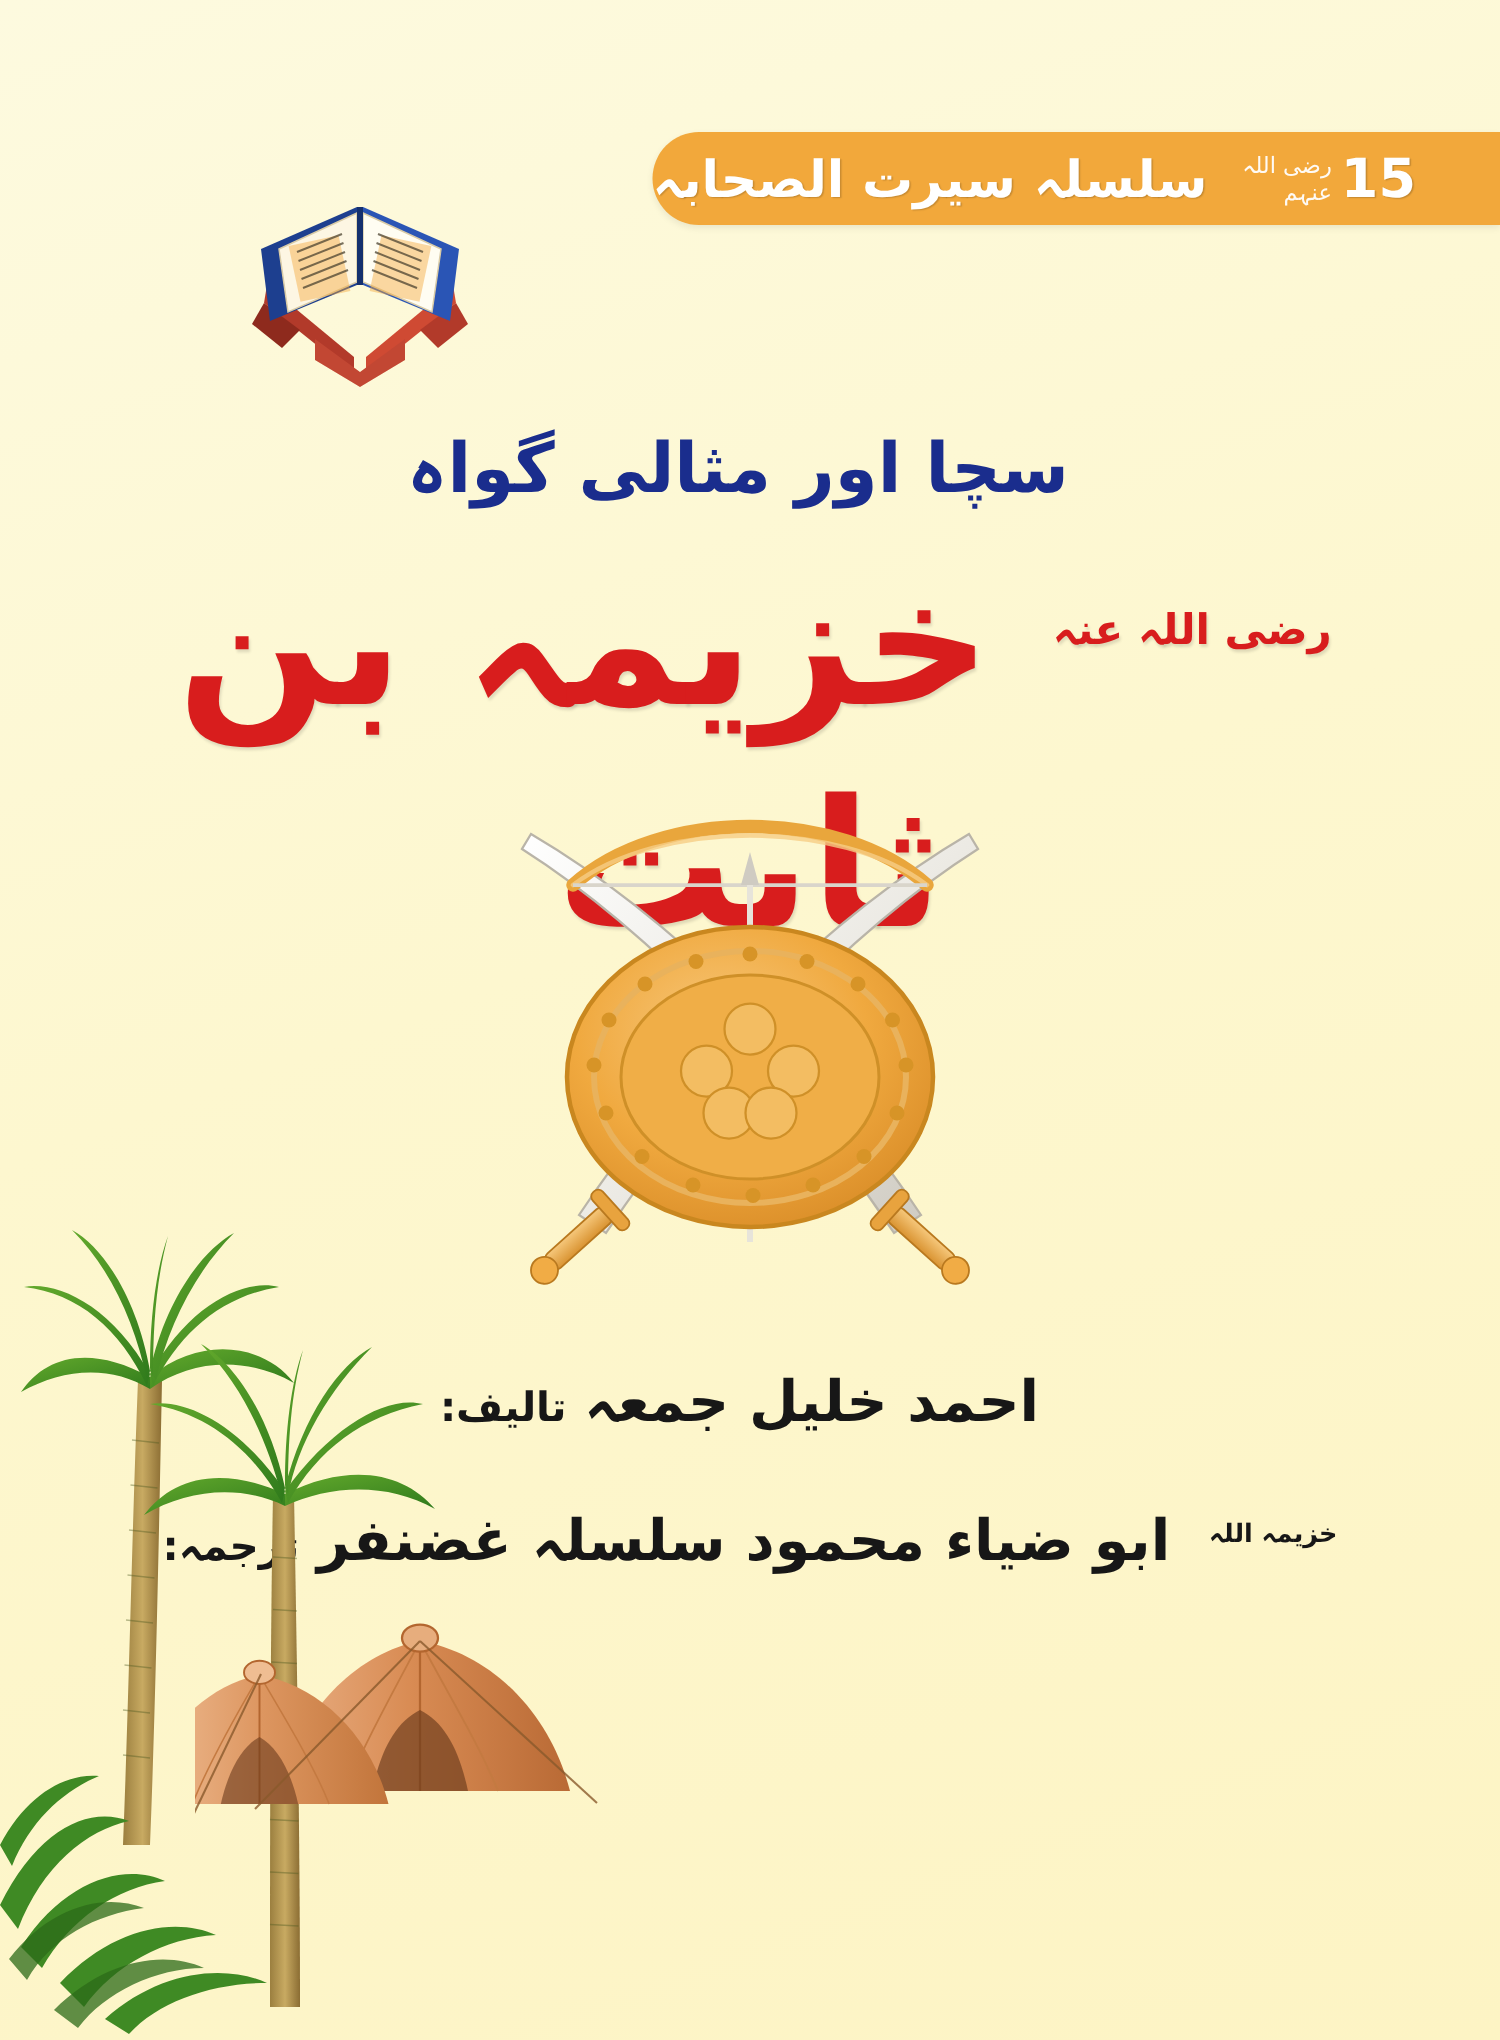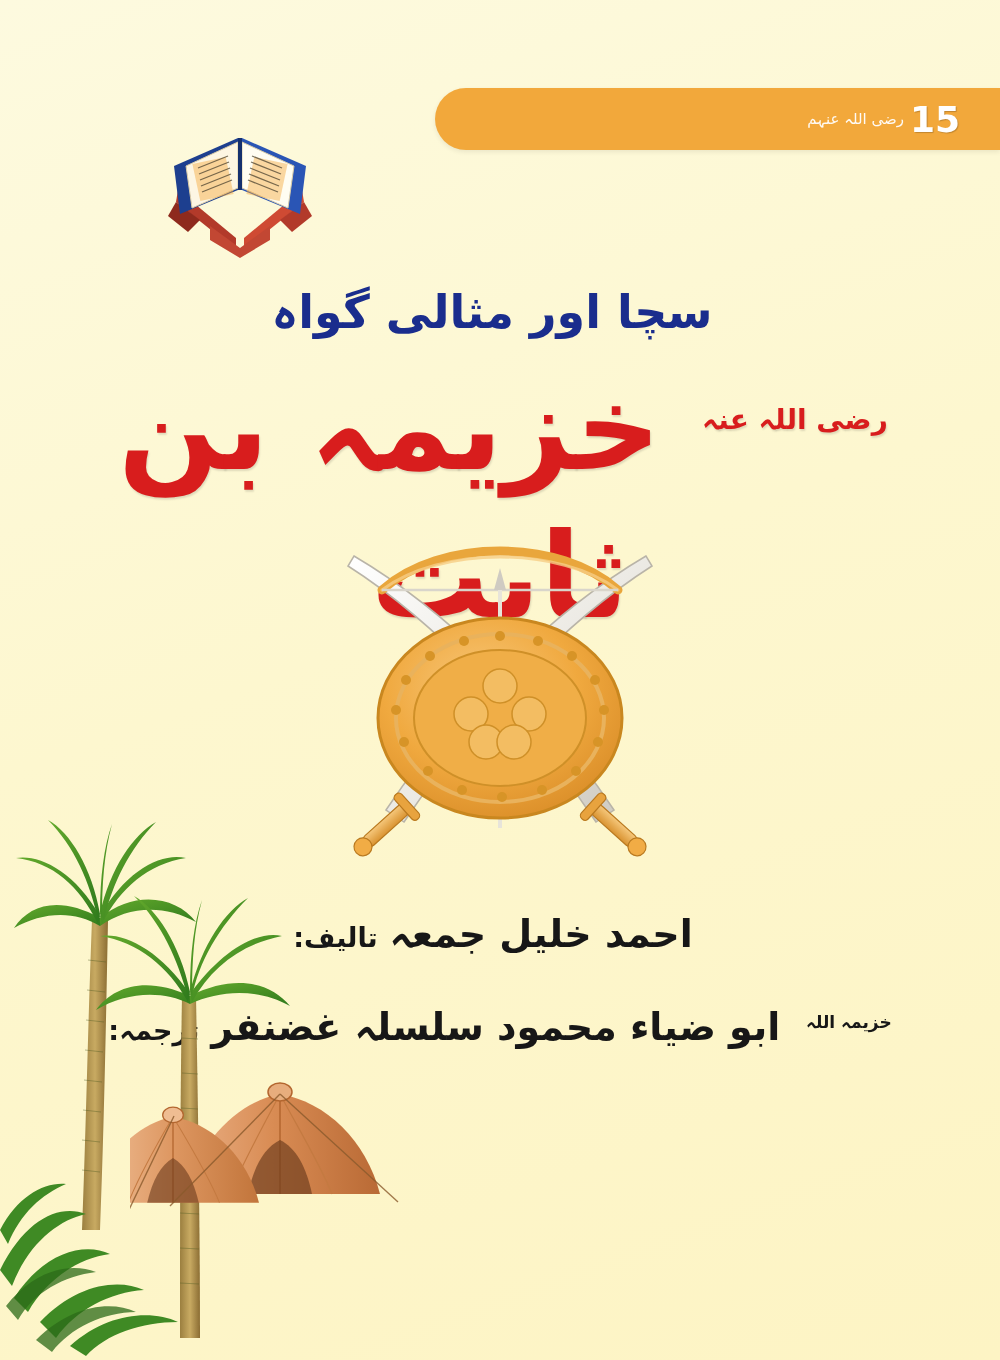--- a/index.html
+++ b/index.html
@@ -52,21 +52,21 @@
     color: #ffffff;
     font-size: 15px;
     margin: 0 6px;
     opacity: 0.95;
     text-align: right;
   }
   .series-banner .series-number {
     color: #ffffff;
     font-size: 36px;
     font-weight: bold;
-    margin-right: 14px;
+    margin-right: 30px;
     text-shadow: 1px 1px 1px rgba(0,0,0,0.2);
   }
 
   
   .rehal-icon {
     position: absolute;
     top: 98px;
     left: 140px;
     width: 200px;
     height: 165px;
@@ -229,20 +229,21 @@
         <line x1="108" y1="82" x2="138" y2="94"></line>
       </g>
 
       <path d="M98 40 L102 40 L102 92 L98 92 Z" fill="#15306f"></path>
     </svg>
   </div>
 
   <div class="series-banner">
     <span class="series-number">15</span>
     <span class="series-honorific">رضی اللہ عنہم</span>
+    <span class="series-text">سلسلہ سیرت الصحابہ</span>
   </div>
 
   <div class="subtitle">سچا اور مثالی گواہ</div>
 
   <div class="main-title">
     <span class="title-honorific">رضی اللہ عنہ</span>
     <span>خزیمہ بن ثابت</span>
   </div>
 
   <div class="emblem">

